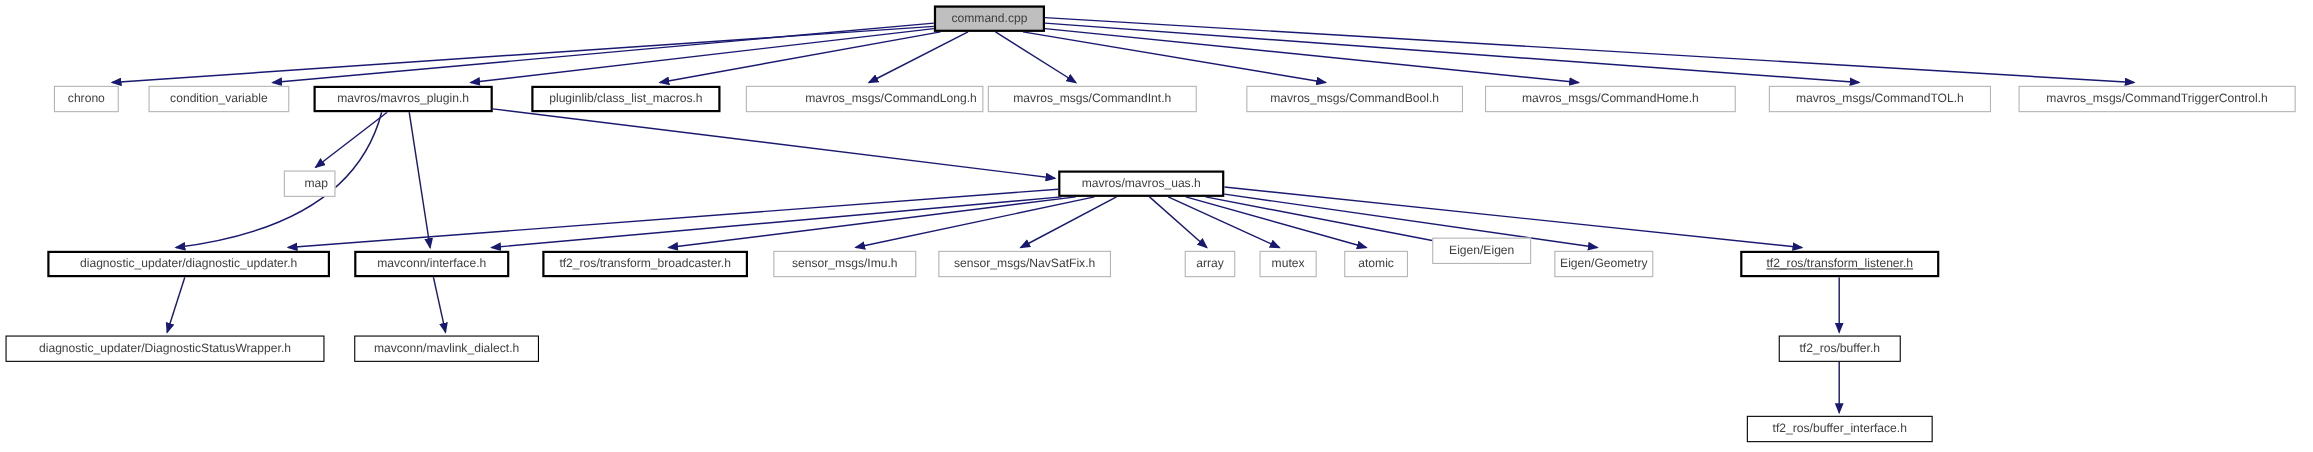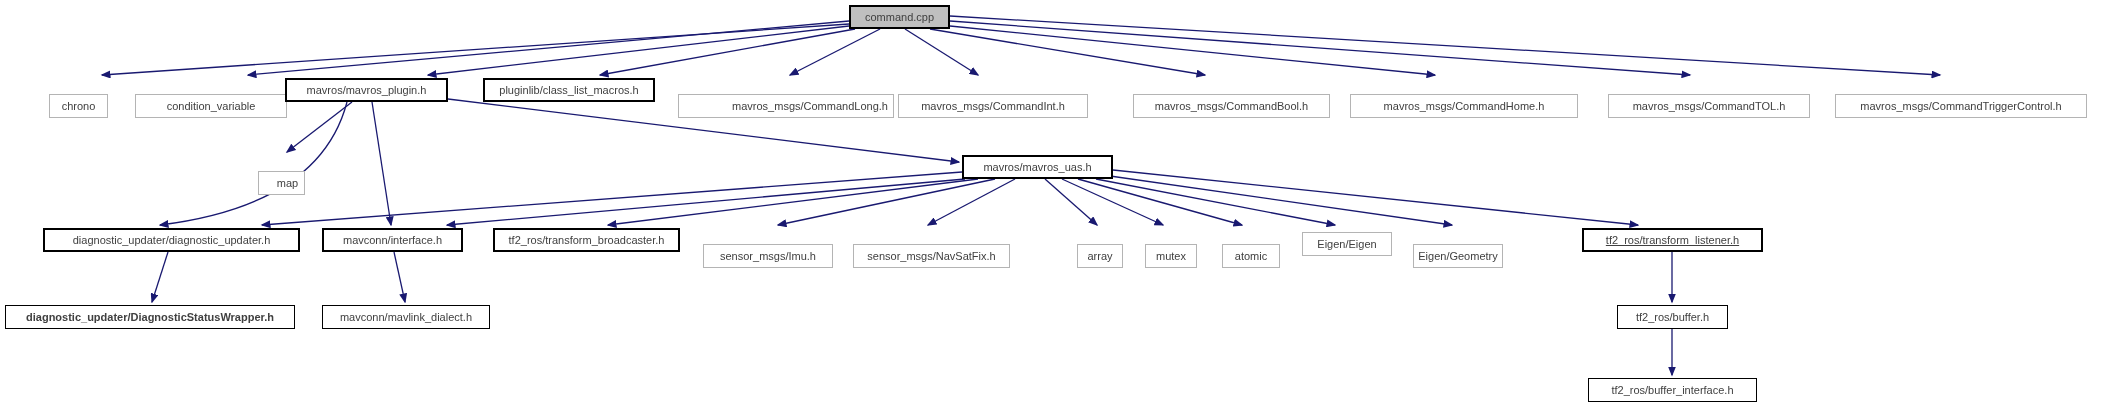--- a/index.html
+++ b/index.html
@@ -5,21 +5,21 @@
   html,body{margin:0;padding:0;background:#ffffff;}
   #canvas{position:relative;width:2103px;height:411px;background:#ffffff;overflow:hidden;
           font-family:"Liberation Sans","DejaVu Sans",sans-serif;}
   #edges{position:absolute;left:0;top:0;width:2103px;height:411px;}
   .node{position:absolute;height:24px;box-sizing:border-box;background:#ffffff;
         display:flex;align-items:center;justify-content:center;
         font-size:11px;color:#404040;white-space:nowrap;line-height:1;}
   .node.root{background:#bfbfbf;border:2px solid #000000;}
   .node.bold{border:2px solid #000000;}
   .node.linked{border:1px solid #000000;}
-  .node.plain{border:1px solid #b4b4b4;margin-top:16px;}
+  .node.plain{border:1px solid #b4b4b4;}
 </style>
 </head>
 <body>
 
 <div id="canvas">
   <svg id="edges" xmlns="http://www.w3.org/2000/svg">
     <defs>
       <marker id="arrow" markerWidth="10" markerHeight="8" refX="8.5" refY="4" orient="auto" markerUnits="userSpaceOnUse">
         <path d="M0,0 L10,4 L0,8 z" fill="#191970"></path>
       </marker>
@@ -56,21 +56,21 @@
         <path d="M1672,329 L1672,375" fill="none" stroke="#191970" stroke-width="1.3" marker-end="url(#arrow)"></path>
       </g>
   </svg>
   <div id="nodes">
       <div class="node root" style="left: 849px; top: 5px; width: 101px;">
         <span>command.cpp</span>
       </div>
       <div class="node plain" style="left: 49px; top: 78px; width: 59px;">
         <span>chrono</span>
       </div>
-      <div class="node plain" style="left: 135px; top: 78px; width: 152px;">
+      <div class="node plain" style="left: 135px; top: 78px; width: 128px;">
         <span>condition_variable</span>
       </div>
       <div class="node bold" style="left: 285px; top: 78px; width: 163px;">
         <span>mavros/mavros_plugin.h</span>
       </div>
       <div class="node bold" style="left: 483px; top: 78px; width: 172px;">
         <span>pluginlib/class_list_macros.h</span>
       </div>
       <div class="node plain" style="left: 678px; top: 78px; width: 216px; padding-left: 48px;">
         <span>mavros_msgs/CommandLong.h</span>
@@ -122,21 +122,21 @@
       </div>
       <div class="node plain" style="left: 1302px; top: 216px; width: 90px;">
         <span>Eigen/Eigen</span>
       </div>
       <div class="node plain" style="left: 1413px; top: 228px; width: 90px;">
         <span>Eigen/Geometry</span>
       </div>
       <div class="node bold" style="left: 1582px; top: 228px; width: 181px; text-decoration: underline;">
         <span>tf2_ros/transform_listener.h</span>
       </div>
-      <div class="node linked" style="left: 5px; top: 305px; width: 290px; font-weight: bold;">
+      <div class="node linked" style="left: 5px; top: 305px; width: 290px;">
         <span>diagnostic_updater/DiagnosticStatusWrapper.h</span>
       </div>
       <div class="node linked" style="left: 322px; top: 305px; width: 168px;">
         <span>mavconn/mavlink_dialect.h</span>
       </div>
       <div class="node linked" style="left: 1617px; top: 305px; width: 111px;">
         <span>tf2_ros/buffer.h</span>
       </div>
       <div class="node linked" style="left: 1588px; top: 378px; width: 169px;">
         <span>tf2_ros/buffer_interface.h</span>

